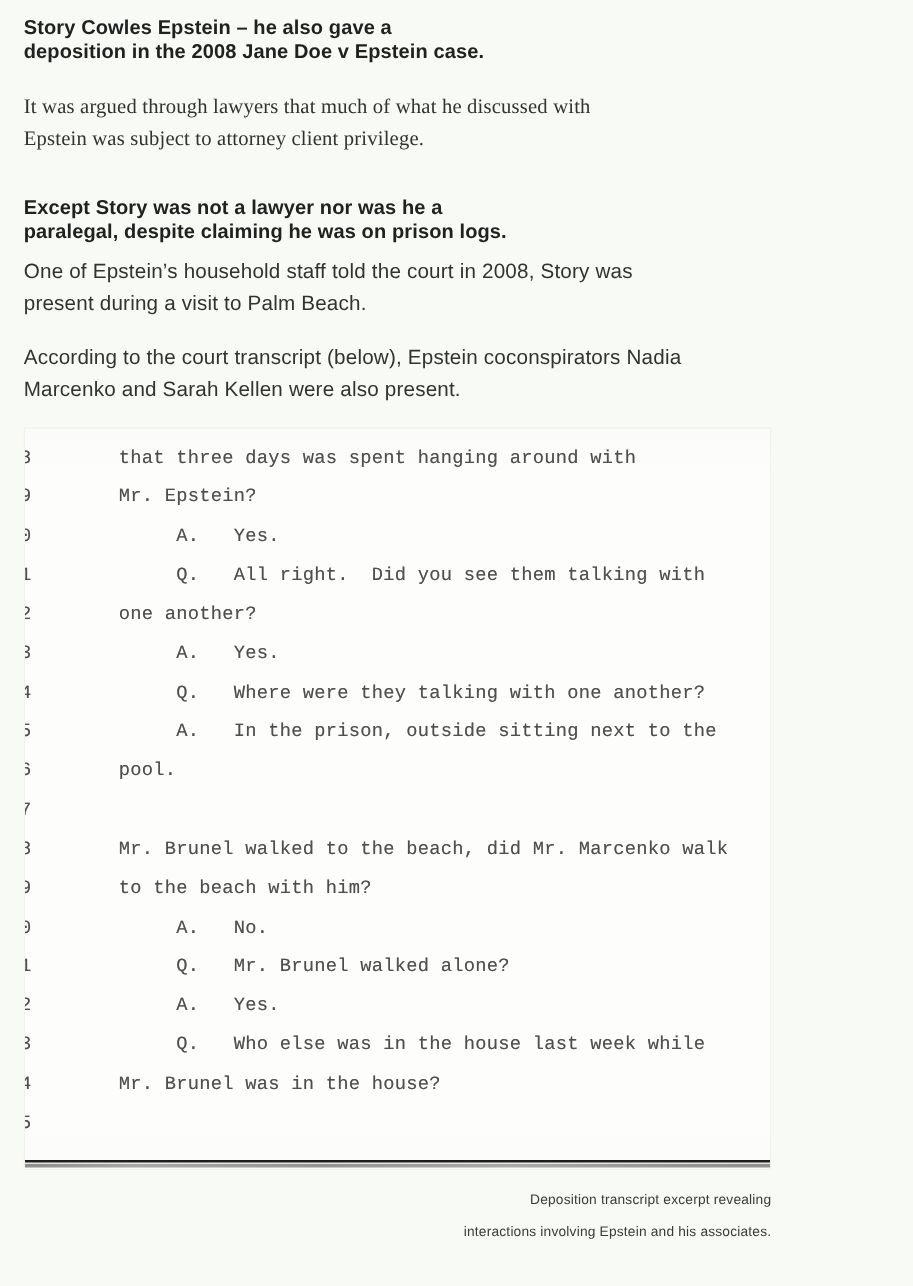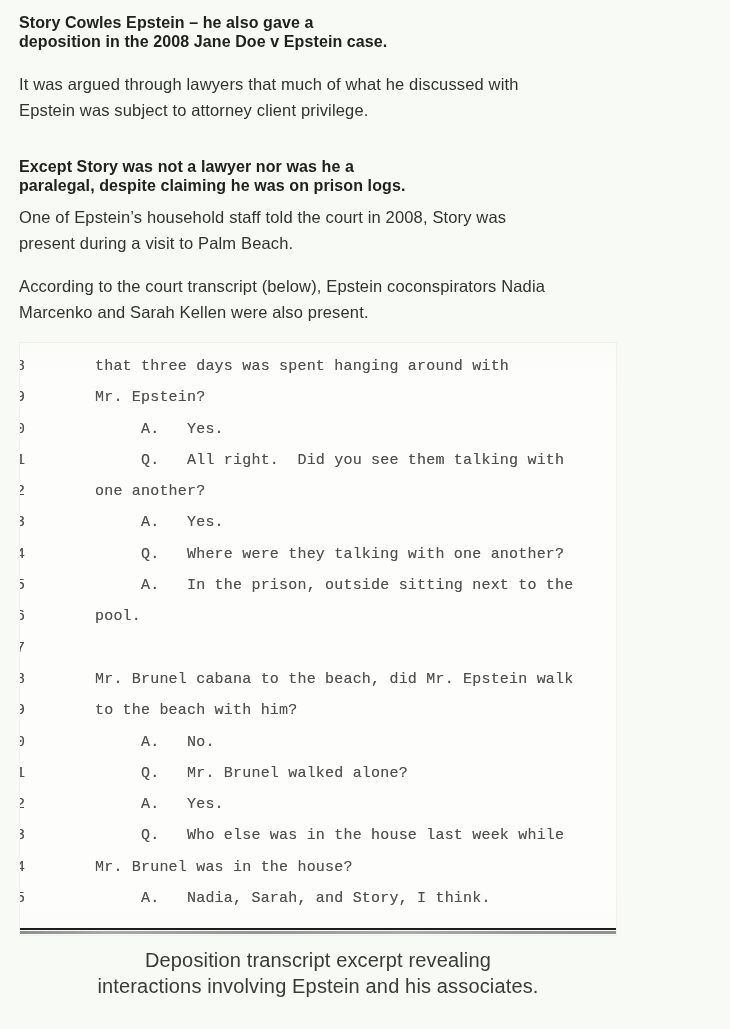--- a/index.html
+++ b/index.html
@@ -26,21 +26,21 @@
   }
   .h1 { margin-bottom: 21px; }
   .h2 { margin-top: 19px; margin-bottom: 10px; }
   .para {
     font-size: 16.5px;
     line-height: 25.5px;
     color: #323232;
     white-space: pre-line;
     letter-spacing: 0.15px;
   }
-  .p1 { margin-bottom: 34px; }
+  .p1 { margin-bottom: 34px; font-family: Liberation Serif, serif; }
   .p2 { margin-bottom: 18px; }
   .p3 { margin-bottom: 17px; }
   figure.transcript {
     position: relative;
     width: 598px;
     height: 594px;
     background: linear-gradient(180deg, #fbfbfa 0%, #fdfdfc 8%, #fdfdfc 92%, #fbfbf9 100%);
     border: 1px solid rgba(0,0,0,0.045);
     overflow: hidden;
   }
@@ -65,24 +65,24 @@
   .rules { position: absolute; left: 0; right: 0; bottom: 1px; }
   .rule-black { height: 2.5px; background: #1d1d1d; }
   .rule-gray {
     height: 3px;
     margin-top: 1px;
     background: linear-gradient(90deg, #7a7a7a, #9a9a9a 15%, #828282 40%, #9c9c9c 65%, #858585 85%, #7d7d7d);
     opacity: 0.85;
   }
   .caption {
     margin-top: 11px;
-    font-size: 20px;
+    font-size: 11px;
     line-height: 26px;
     color: #3a3a3a;
-    text-align: center;
+    text-align: right;
     white-space: pre-line;
     letter-spacing: 0.15px;
   }
 </style>
 </head>
 <body>
 
 <div class="content">
 
   <div class="heading h1">Story Cowles Epstein – he also gave a
@@ -147,21 +147,21 @@
           <span class="t-num">6</span>
           <span class="t-text">pool.</span>
         </div>
 
         <div class="t-line">
           <span class="t-num">7</span>
         </div>
 
         <div class="t-line">
           <span class="t-num">8</span>
-          <span class="t-text">Mr. Brunel cabana to the beach, did Mr. Epstein walk</span>
+          <span class="t-text">Mr. Brunel walked to the beach, did Mr. Marcenko walk</span>
         </div>
 
         <div class="t-line">
           <span class="t-num">9</span>
           <span class="t-text">to the beach with him?</span>
         </div>
 
         <div class="t-line">
           <span class="t-num">0</span>
           <span class="t-text">     A.   No.</span>
@@ -182,21 +182,20 @@
           <span class="t-text">     Q.   Who else was in the house last week while</span>
         </div>
 
         <div class="t-line">
           <span class="t-num">4</span>
           <span class="t-text">Mr. Brunel was in the house?</span>
         </div>
 
         <div class="t-line">
           <span class="t-num">5</span>
-          <span class="t-text">     A.   Nadia, Sarah, and Story, I think.</span>
         </div>
       </div>
     <div class="rules">
       <div class="rule-black"></div>
       <div class="rule-gray"></div>
     </div>
   </figure>
 
   <div class="caption">Deposition transcript excerpt revealing
 interactions involving Epstein and his associates.</div>

